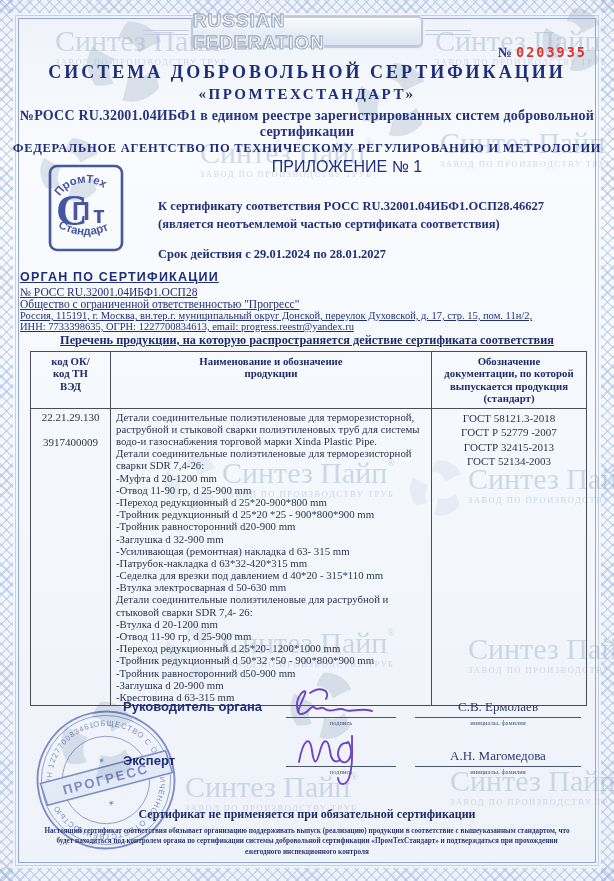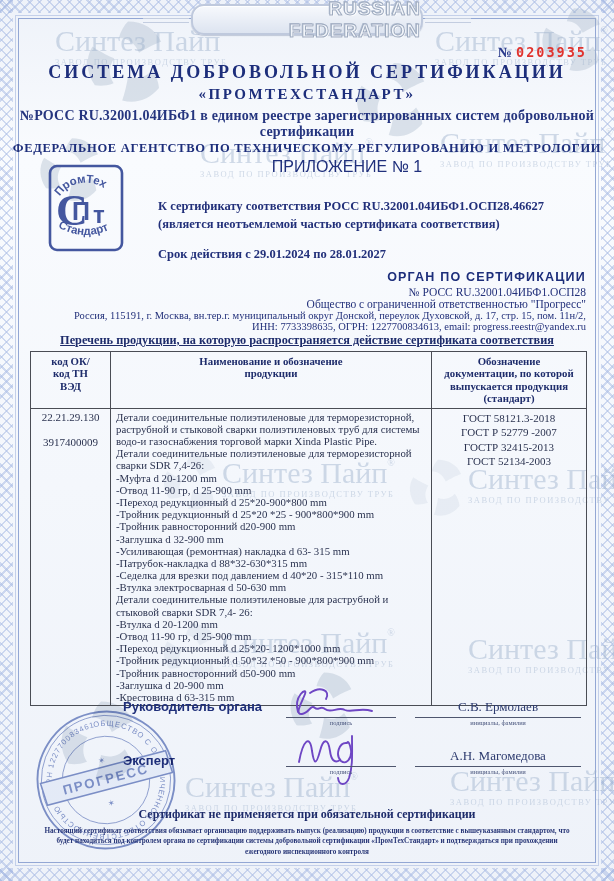--- a/index.html
+++ b/index.html
@@ -21,25 +21,25 @@
   .frame-inner{position:absolute;inset:18px;border:1px solid #93a7d4;pointer-events:none;}
 
   
   .wm{position:absolute;color:#9db1cc;opacity:.45;white-space:nowrap;pointer-events:none;}
   .wm .brand{font-size:30px;line-height:1;}
   .wm .reg{font-size:10px;vertical-align:top;}
   .wm .sub{font-size:8.5px;letter-spacing:1.5px;margin-top:1px;}
   .clogo{position:absolute;opacity:.33;pointer-events:none;}
 
   
-  .banner{position:absolute;top:4px;left:50%;transform:translateX(-50%);
-    width:228px;height:27px;border:2px solid #bfc9dd;border-radius:13px;
+  .banner{position:absolute;top:16px;left:50%;transform:translateX(-50%);
+    width:228px;height:27px;border:2px solid #bfc9dd;border-radius:5px;
     background:linear-gradient(#f7f9fd,#dde4f0);
     display:flex;align-items:center;justify-content:center;
-    box-shadow:0 1px 1px rgba(120,135,165,.4), inset 0 1px 0 #fff;text-align:right;}
+    box-shadow:0 1px 1px rgba(120,135,165,.4), inset 0 1px 0 #fff;}
   .banner .banner-text{
     font-family:"Liberation Sans",sans-serif;font-weight:bold;font-size:19px;letter-spacing:1px;
     color:#f2f5fa;-webkit-text-stroke:1px #9daabf;text-shadow:1px 1px 0 #ffffff,-1px -1px 0 #b6c1d3;}
   .banner::before,.banner::after{content:"";position:absolute;top:12px;height:3px;
     border-top:1px solid #c3cde0;border-bottom:1px solid #c3cde0;width:46px;}
   .banner::before{left:-50px;} .banner::after{right:-50px;}
 
   
   .cert-number{position:absolute;left:498px;top:44px;font-weight:bold;font-size:14px;}
   .cert-number .no-sign{color:#2a3a8c;margin-right:4px;}
@@ -53,21 +53,21 @@
   .hdr .l4{font-weight:bold;font-size:12.5px;letter-spacing:.7px;margin-top:1px;}
 
   
   .appendix-title{position:absolute;left:120px;right:40px;top:158px;text-align:center;
     font-family:"Liberation Sans",sans-serif;font-weight:normal;font-size:16px;color:#20307c;}
   .pts-logo{position:absolute;left:48px;top:164px;width:76px;height:88px;}
   .to-cert{position:absolute;left:158px;top:197px;font-weight:bold;font-size:12.5px;line-height:1.45;color:#22307a;}
   .validity{position:absolute;left:158px;top:247px;font-weight:bold;font-size:12.5px;color:#22307a;}
 
   
-  .org{position:absolute;left:20px;right:28px;top:270px;text-align:right;color:#22307a;}
+  .org{position:absolute;left:20px;right:15px;top:270px;text-align:left;color:#22307a;text-decoration:underline;}
   .org .t{font-family:"Liberation Sans",sans-serif;font-weight:bold;font-size:12.5px;letter-spacing:1.2px;color:#1d2e7b;}
   .org .n{font-size:11.5px;margin-top:2px;}
   .org .nm{font-size:11.5px;}
   .org .ad{font-size:10.5px;}
   .org .ct{font-size:10.5px;}
   .list-title{position:absolute;left:0;right:0;top:333px;text-align:center;
     font-weight:bold;font-size:12.3px;text-decoration:underline;color:#1e2c6b;}
 
   
   table.products{position:absolute;left:30px;top:351px;width:556px;border-collapse:collapse;
@@ -279,21 +279,21 @@
         <td class="items">
             <div>Детали соединительные полиэтиленовые для терморезисторной, раструбной и стыковой сварки полиэтиленовых труб для системы водо-и газоснабжения торговой марки Xinda Plastic Pipe.</div>
             <div>Детали соединительные полиэтиленовые для терморезисторной сварки SDR 7,4-26:</div>
             <div>-Муфта d 20-1200 mm</div>
             <div>-Отвод 11-90 гр, d 25-900 mm</div>
             <div>-Переход редукционный d 25*20-900*800 mm</div>
             <div>-Тройник редукционный d 25*20 *25 - 900*800*900 mm</div>
             <div>-Тройник равносторонний d20-900 mm</div>
             <div>-Заглушка d 32-900 mm</div>
             <div>-Усиливающая (ремонтная) накладка d 63- 315 mm</div>
-            <div>-Патрубок-накладка d 88*32-630*315 mm</div>
+            <div>-Патрубок-накладка d 63*32-420*315 mm</div>
             <div>-Седелка для врезки под давлением d 40*20 - 315*110 mm</div>
             <div>-Втулка электросварная d 50-630 mm</div>
             <div>Детали соединительные полиэтиленовые для раструбной и стыковой сварки SDR 7,4- 26:</div>
             <div>-Втулка d 20-1200 mm</div>
             <div>-Отвод 11-90 гр, d 25-900 mm</div>
             <div>-Переход редукционный d 25*20- 1200*1000 mm</div>
             <div>-Тройник редукционный d 50*32 *50 - 900*800*900 mm</div>
             <div>-Тройник равносторонний d50-900 mm</div>
             <div>-Заглушка d 20-900 mm</div>
             <div>-Крестовина d 63-315 mm</div>

